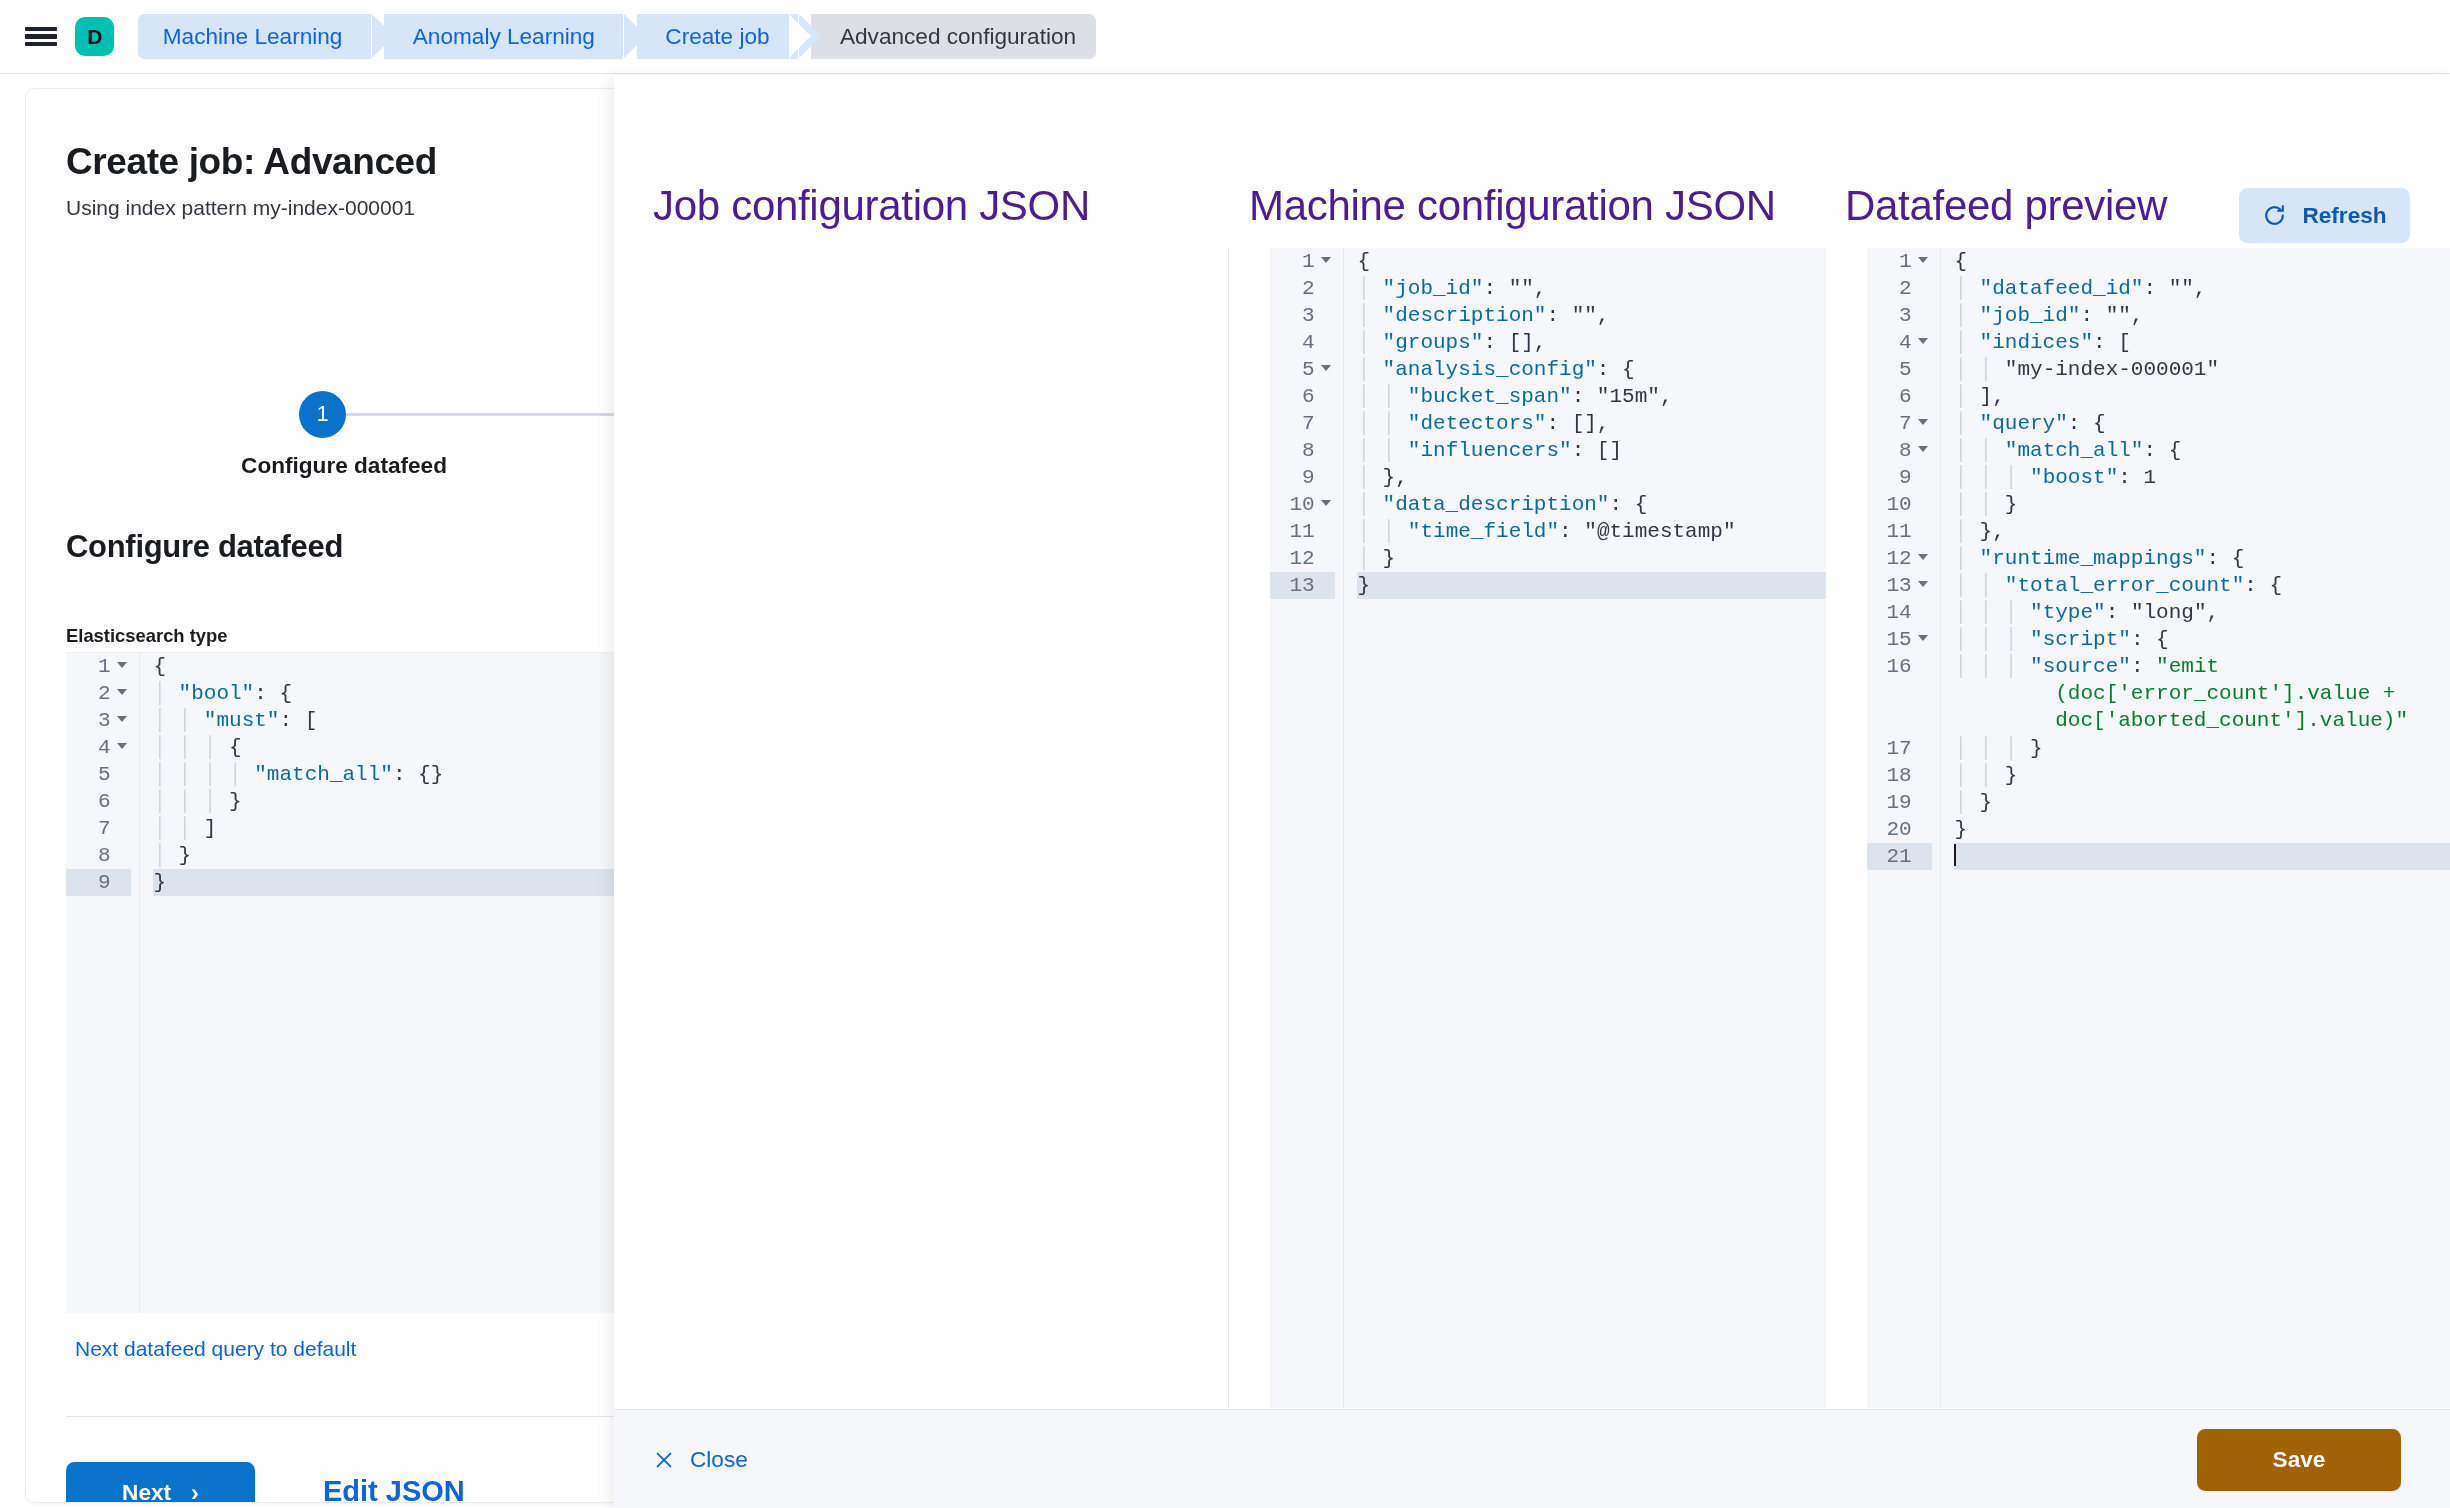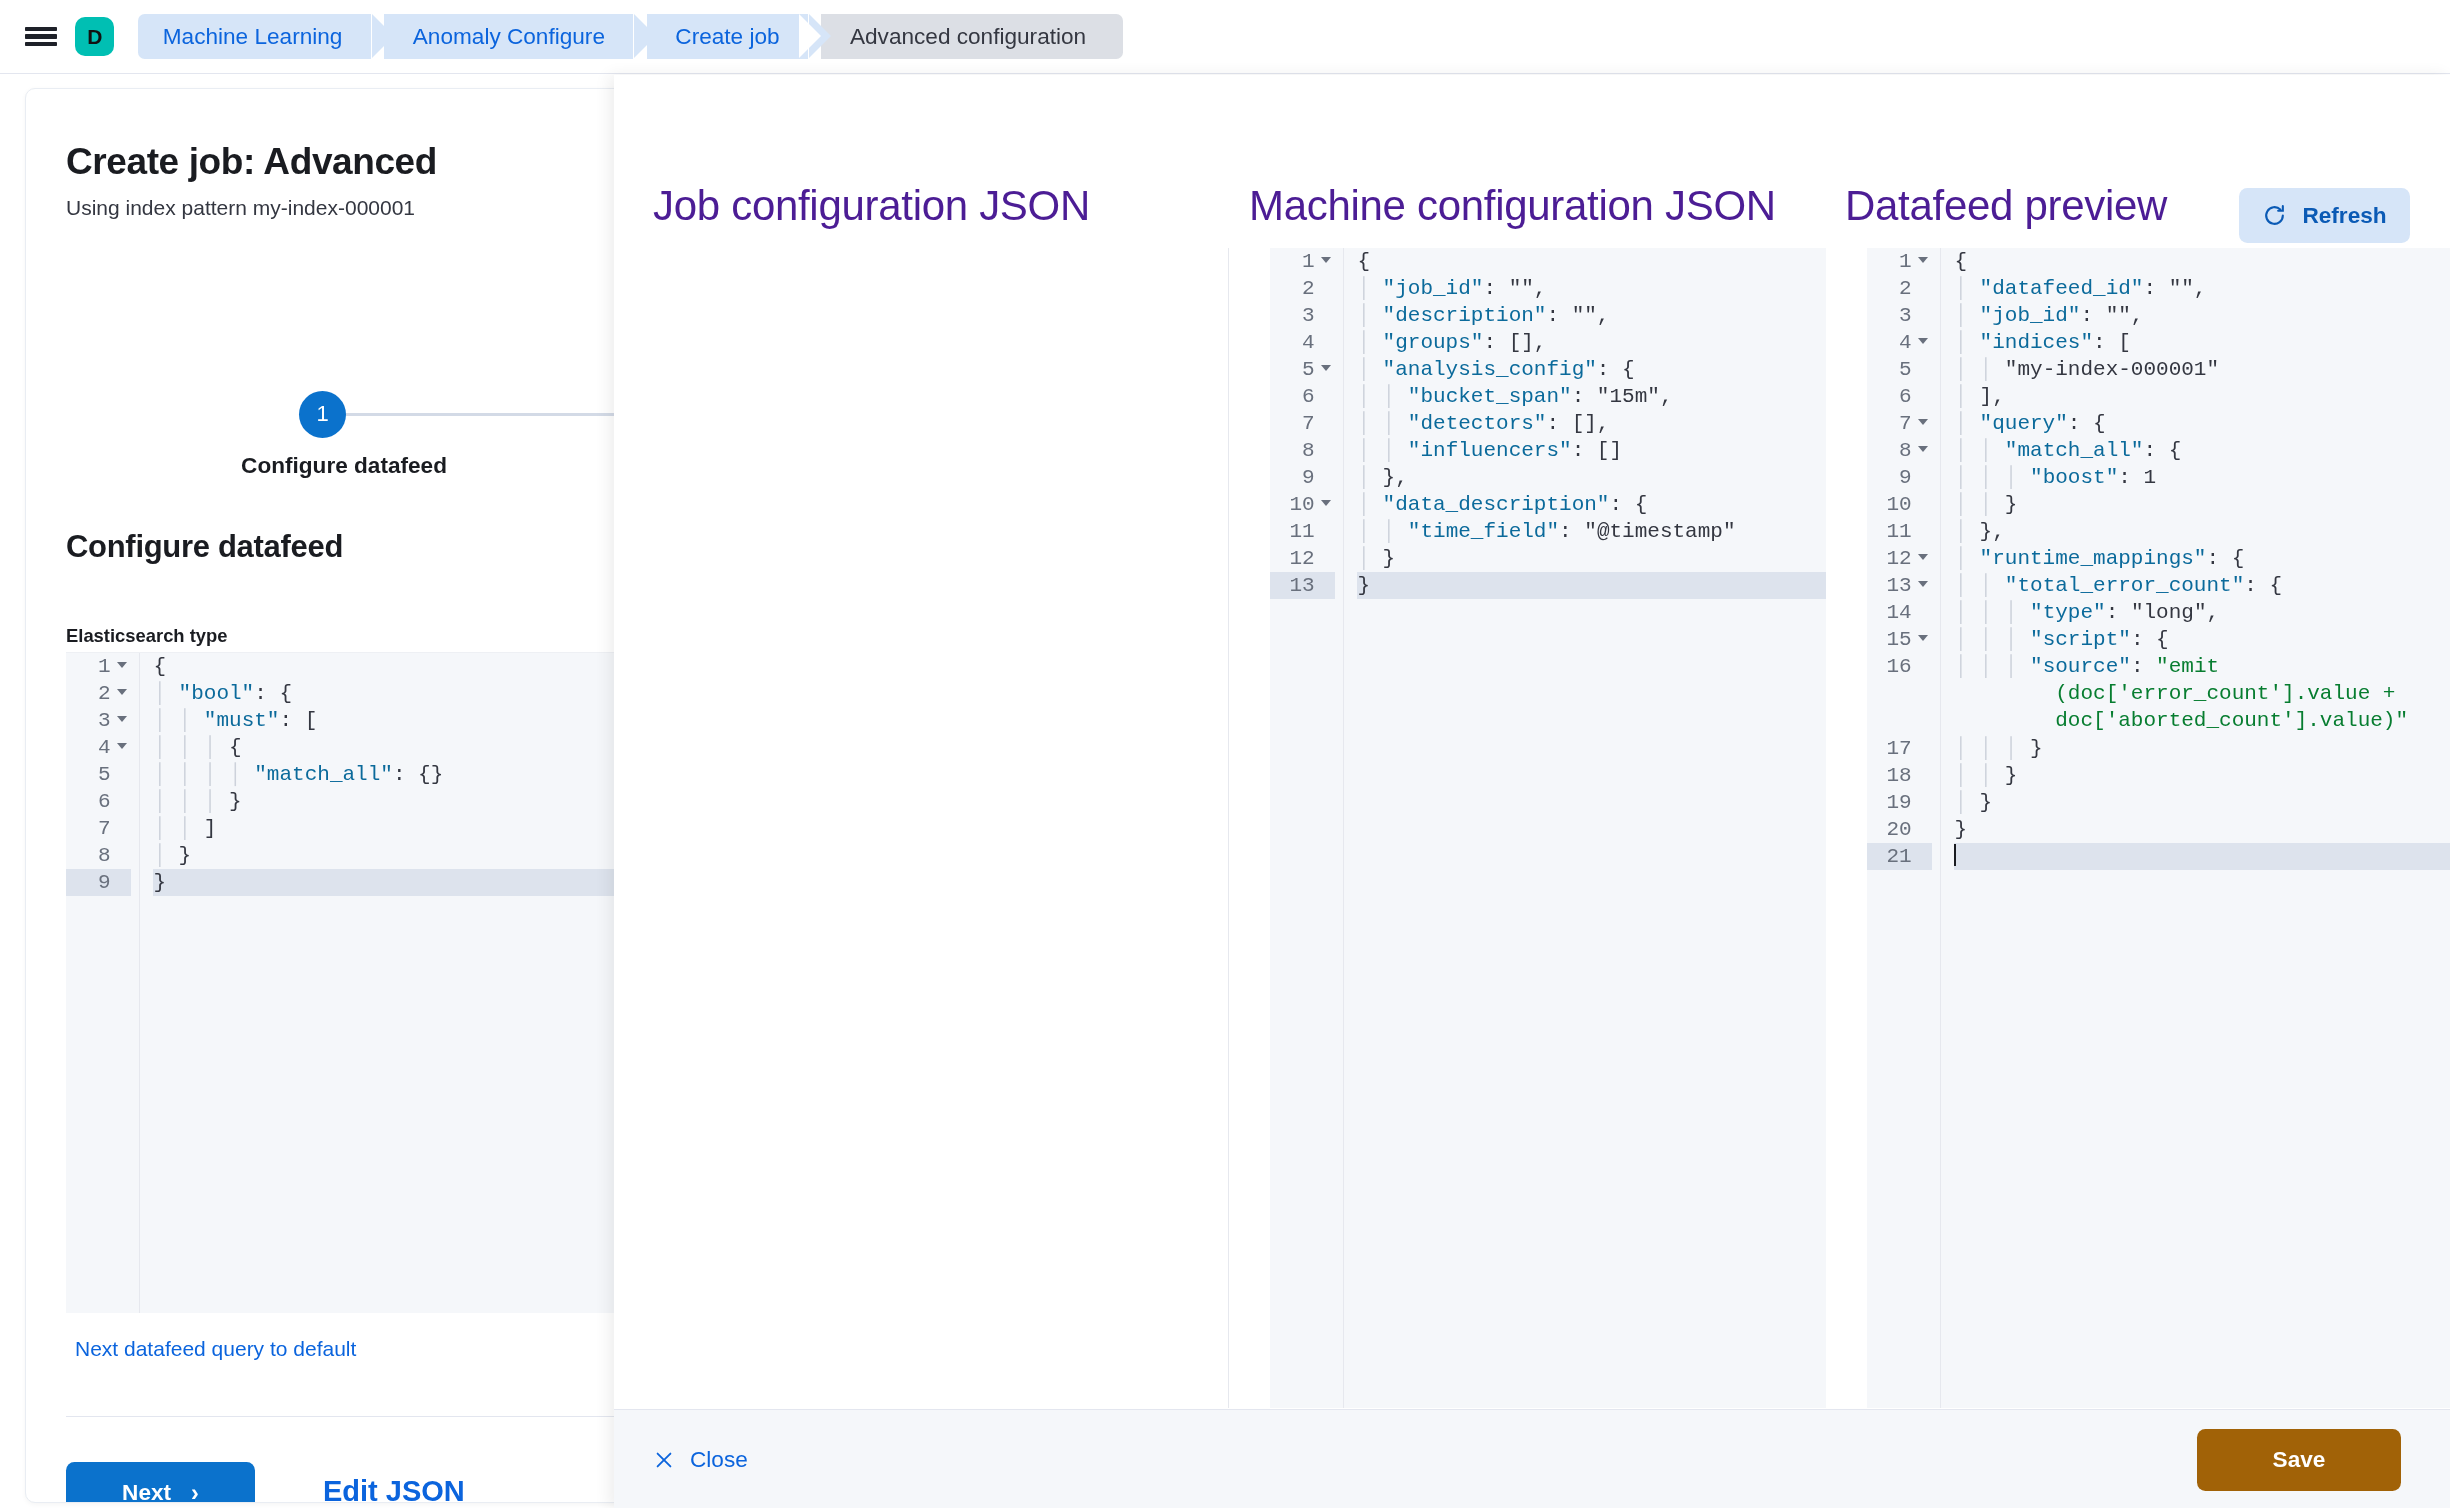--- a/index.html
+++ b/index.html
@@ -32,21 +32,21 @@
     margin-right: 13.4px; white-space: nowrap;
   }
   .crumb:first-child { border-radius: 6.7px 0 0 6.7px; padding-left: 25px; }
   .crumb::after {
     content: ""; position: absolute; right: -22.6px; top: 0;
     border-top: 22.6px solid transparent; border-bottom: 22.6px solid transparent;
     border-left: 22.6px solid #d6e5f8; z-index: 2;
   }
   .crumb.last {
     background: #dcdfe5; color: #343741; border-radius: 0 6.7px 6.7px 0;
-    margin-right: 0; padding-right: 37px;
+    margin-right: 0; padding-right: 20px;
   }
   .crumb.last::after { display: none; }
   .crumb.last::before {
     content: ""; position: absolute; left: -22.6px; top: 0;
     border-top: 22.6px solid transparent; border-bottom: 22.6px solid transparent;
     border-left: 22.6px solid #fff; z-index: 3;
   }
 
   
   .page-bg { position: absolute; left: 0; top: 75px; width: 2450px; height: 1434px; background: #fff; }
@@ -164,21 +164,21 @@
 
 <div class="topbar">
   <div class="hamburger">
     <i></i>
     <i></i>
     <i></i>
   </div>
   <div class="avatar">D</div>
   <div class="breadcrumb">
     <div class="crumb">Machine Learning</div>
-    <div class="crumb">Anomaly Configure</div>
+    <div class="crumb">Anomaly Learning</div>
     <div class="crumb">Create job</div>
     <div class="crumb last">Advanced configuration</div>
   </div>
 </div>
 
 <div class="page-bg"></div>
 
 <div class="wizard-card">
   <div class="wz-title">Create job: Advanced</div>
   <div class="wz-sub">Using index pattern my-index-000001</div>

